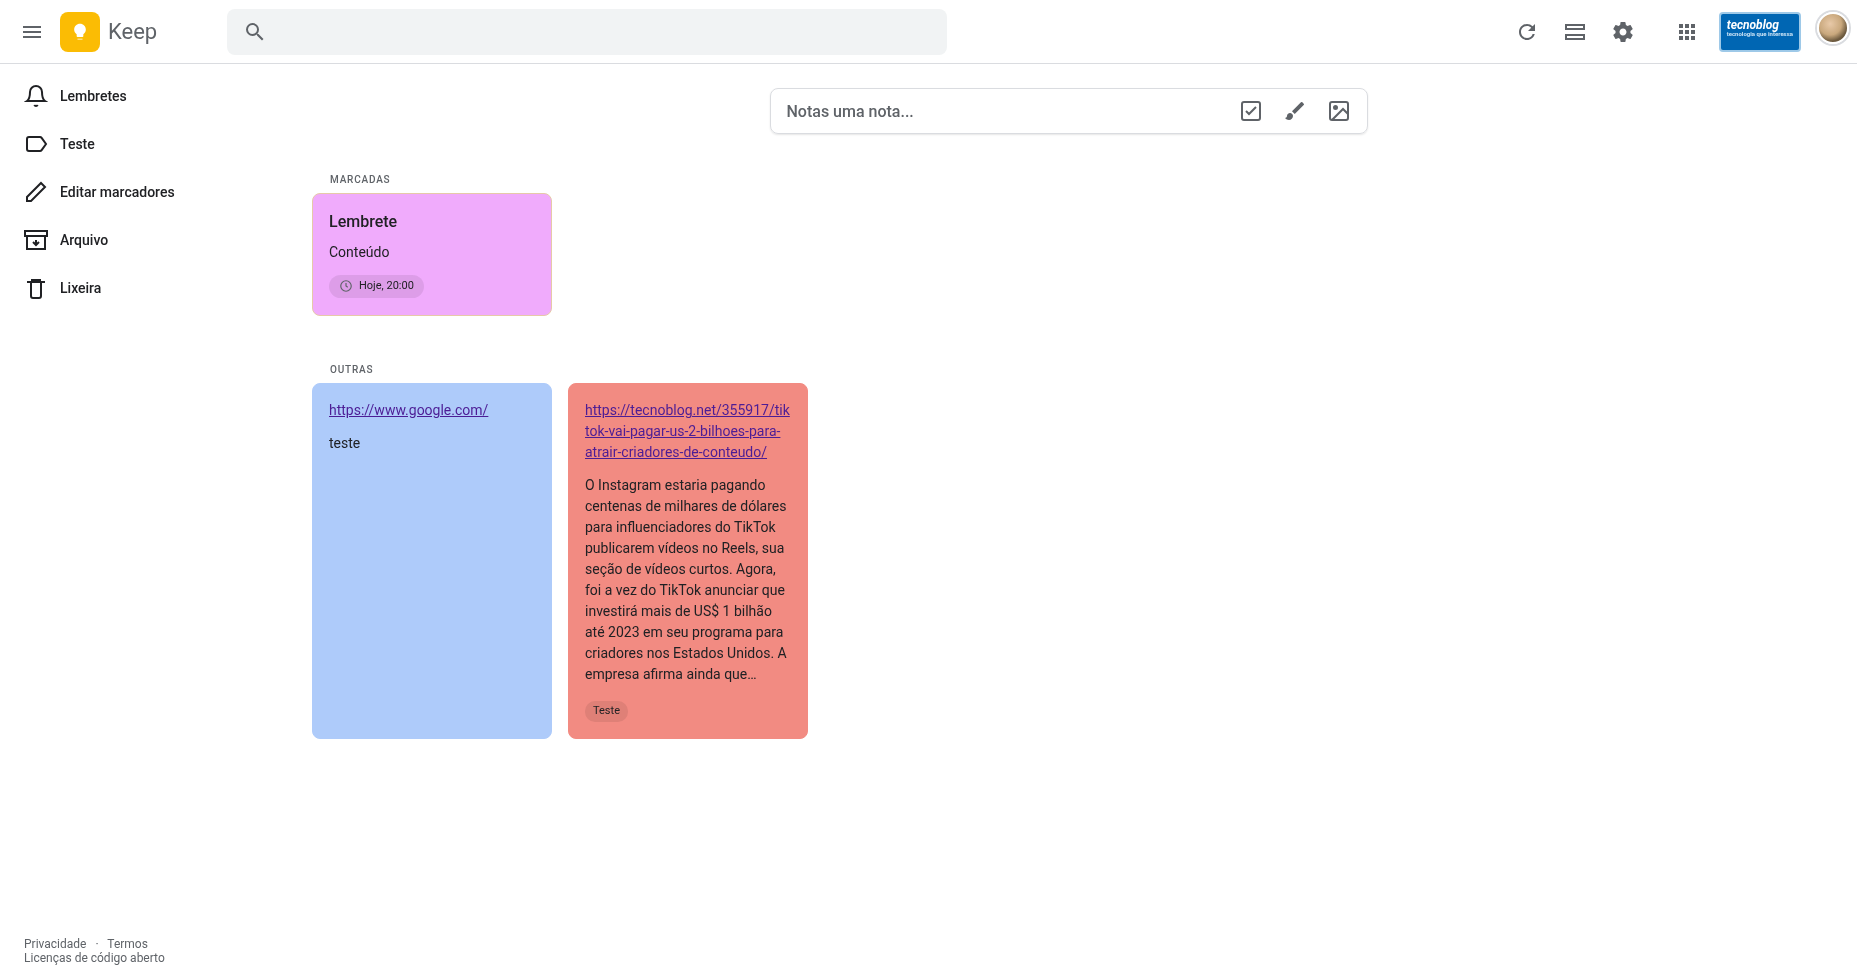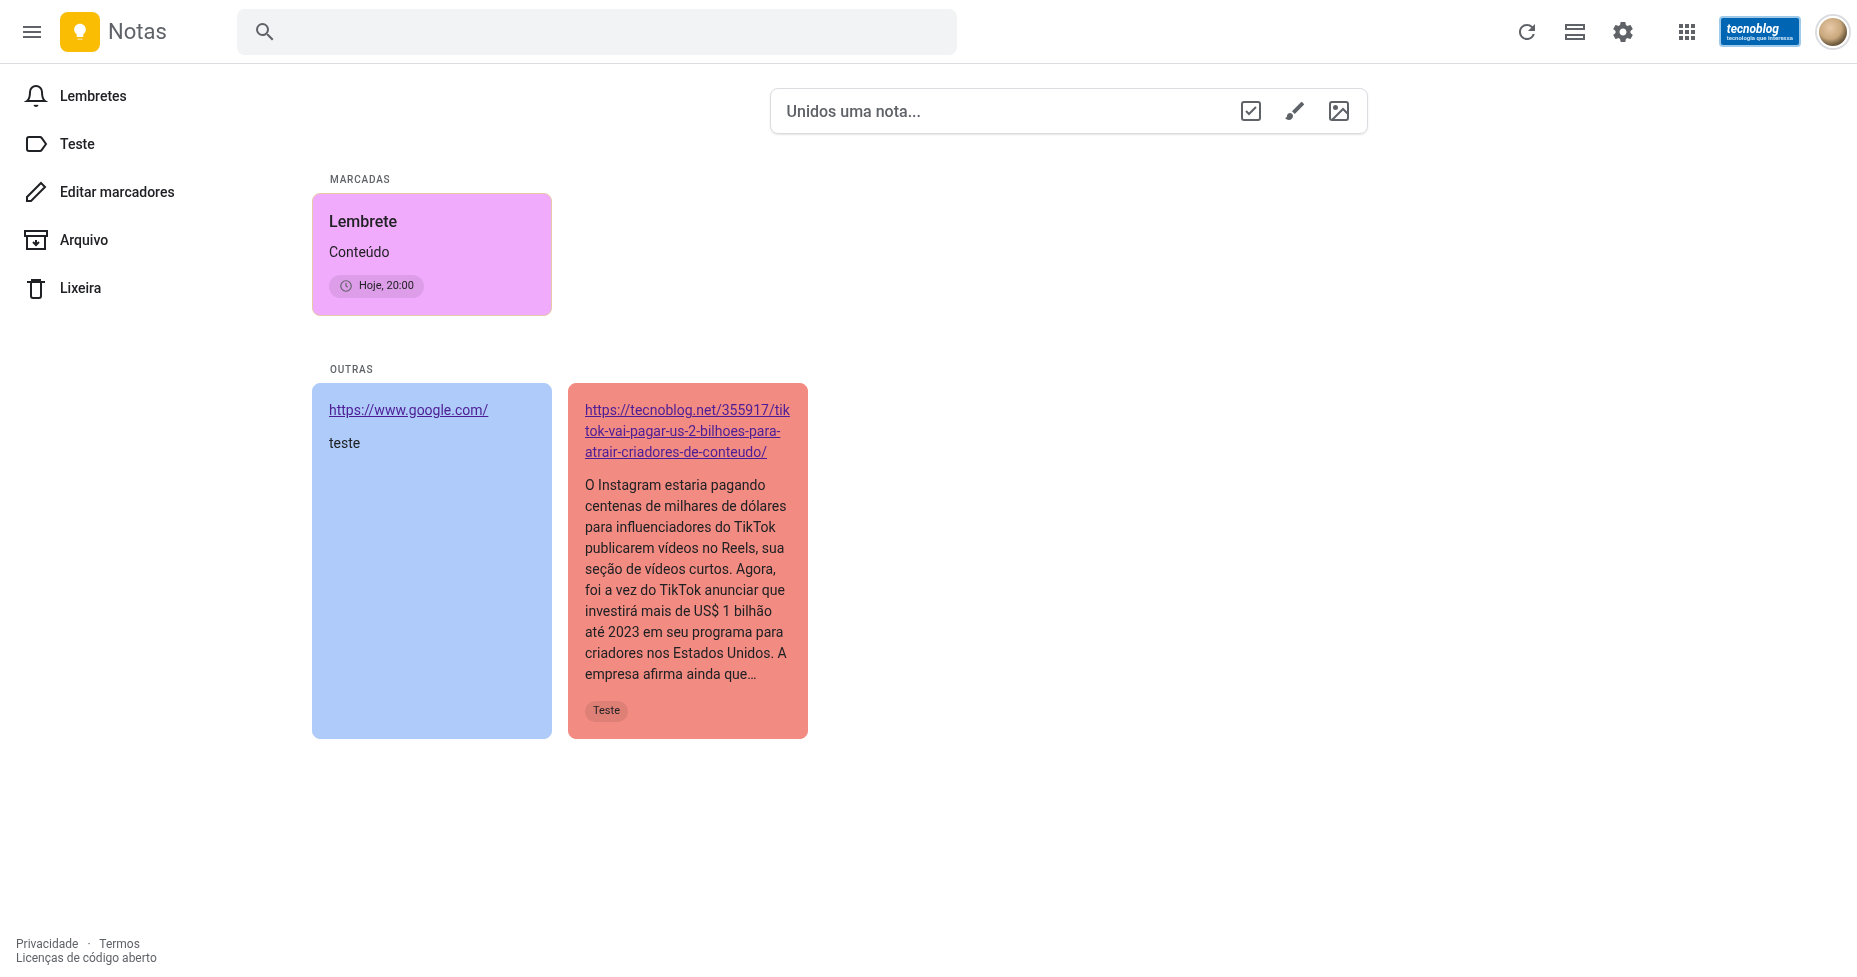--- a/index.html
+++ b/index.html
@@ -8,21 +8,21 @@
 
 .header { display: flex; align-items: center; height: 64px; padding: 8px; border-bottom: 1px solid #dadce0; }
 .menu-btn { width: 48px; height: 48px; display: flex; align-items: center; justify-content: center; border-radius: 50%; cursor: pointer; margin-right: 4px; }
 .logo-wrap { display: flex; align-items: center; margin-right: 70px; }
 .logo-icon { width: 40px; height: 40px; background: #fbbc04; border-radius: 8px; display: flex; align-items: center; justify-content: center; margin-right: 8px; }
 .logo-text { font-size: 22px; color: #5f6368; }
 .search-bar { display: flex; align-items: center; background: #f1f3f4; border-radius: 8px; height: 46px; width: 720px; padding: 0 8px; }
 .search-icon-wrap { width: 40px; height: 40px; display: flex; align-items: center; justify-content: center; }
 .search-input { border: none; background: transparent; font-size: 16px; flex: 1; outline: none; color: #5f6368; }
 .header-spacer { flex: 1; }
-.header-actions { display: flex; align-items: center; gap: 8px; }
+.header-actions { display: flex; gap: 8px; }
 .icon-btn { width: 40px; height: 40px; display: flex; align-items: center; justify-content: center; border-radius: 50%; cursor: pointer; }
 .ext-badge { background: #0066b3; color: #fff; padding: 4px 6px; border-radius: 4px; font-size: 12px; font-weight: bold; margin-left: 4px; border: 2px solid #9ec9e8; font-style: italic; }
 .ext-badge small { display:block; font-size:6px; font-style:normal; color:#c9e2f5; margin-top:-2px; }
 .avatar { width: 32px; height: 32px; border-radius: 50%; background: radial-gradient(circle at 40% 35%, #e8c9a8 0%, #c9a87d 45%, #6d5a3f 70%); margin-left: 8px; border: 2px solid #fff; box-shadow: 0 0 0 2px #dadce0; }
 
 
 .sidebar { position: fixed; top: 64px; left: 0; width: 280px; padding-top: 8px; }
 .nav-item { display: flex; align-items: center; height: 48px; padding-left: 12px; border-radius: 0 24px 24px 0; cursor: pointer; font-size: 14px; color: #202124; font-weight: 500; }
 .nav-item.active { background: #feefc3; }
 .nav-icon { width: 48px; display: flex; align-items: center; justify-content: center; }
@@ -42,42 +42,42 @@
 .note-link { color: #4c1d95; text-decoration: underline; font-size: 14px; display: block; margin-bottom: 12px; }
 .reminder-chip { display: inline-flex; align-items: center; background: rgba(0,0,0,0.08); border-radius: 12px; padding: 3px 10px; margin-top: 12px; font-size: 11px; }
 .reminder-chip .clock { margin-right: 6px; }
 .label-chip { display: inline-block; background: rgba(0,0,0,0.08); border-radius: 10px; padding: 2px 8px; font-size: 11px; margin-top: 16px; }
 
 .note-tan { background: #f0abfc; border: 1px solid #e6c9a8; }
 .note-blue { background: #aecbfa; border: 1px solid #aecbfa; }
 .note-red { background: #f28b82; border: 1px solid #f28b82; }
 
 
-.footer { position: fixed; bottom: 12px; left: 16px; font-size: 12px; color: #5f6368; }
+.footer { position: fixed; bottom: 12px; left: 24px; font-size: 12px; color: #5f6368; }
 .footer a { color: #5f6368; text-decoration: none; }
 .footer .dot { margin: 0 6px; }
 
 svg { display: block; }
 </style>
 </head>
 <body>
 
 <div class="header">
   <div class="menu-btn">
     <svg width="24" height="24" viewBox="0 0 24 24" fill="#5f6368">
         <path d="M3 18h18v-2H3v2zm0-5h18v-2H3v2zm0-7v2h18V6H3z"></path>
       </svg>
   </div>
   <div class="logo-wrap">
     <div class="logo-icon">
       <svg width="20" height="20" viewBox="0 0 24 24" fill="#fff">
           <path d="M9 21h6v-1H9v1zm3-19C8.14 2 5 5.14 5 9c0 2.38 1.19 4.47 3 5.74V17c0 .55.45 1 1 1h6c.55 0 1-.45 1-1v-2.26c1.81-1.27 3-3.36 3-5.74 0-3.86-3.14-7-7-7z"></path>
         </svg>
     </div>
-    <span class="logo-text">Notas</span>
+    <span class="logo-text">Keep</span>
   </div>
   <div class="search-bar">
     <div class="search-icon-wrap">
       <svg width="24" height="24" viewBox="0 0 24 24" fill="#5f6368">
           <path d="M15.5 14h-.79l-.28-.27A6.471 6.471 0 0016 9.5 6.5 6.5 0 109.5 16c1.61 0 3.09-.59 4.23-1.57l.27.28v.79l5 4.99L20.49 19l-4.99-5zm-6 0C7.01 14 5 11.99 5 9.5S7.01 5 9.5 5 14 7.01 14 9.5 11.99 14 9.5 14z"></path>
         </svg>
     </div>
   </div>
   <div class="header-spacer"></div>
   <div class="header-actions">
@@ -148,21 +148,21 @@
           <path d="M3 6h18M8 6V4h8v2m1 0v14a2 2 0 01-2 2H9a2 2 0 01-2-2V6h10z"></path>
         </svg>
       </div>
     <span>Lixeira</span>
   </div>
 </div>
 
 <div class="main">
 
   <div class="create-note">
-    <span class="create-note-text">Unidos uma nota...</span>
+    <span class="create-note-text">Notas uma nota...</span>
     <div class="create-note-icons">
       <span>
           <svg width="24" height="24" viewBox="0 0 24 24" fill="none" stroke="#5f6368" stroke-width="2">
             <rect x="3" y="3" width="18" height="18" rx="2"></rect>
             <path d="M7 12l3 3 7-7"></path>
           </svg>
         </span>
       <span>
           <svg width="24" height="24" viewBox="0 0 24 24" fill="#5f6368">
             <path d="M7 14c-1.66 0-3 1.34-3 3 0 1.31-1.16 2-2 2 .92 1.22 2.49 2 4 2 2.21 0 4-1.79 4-4 0-1.66-1.34-3-3-3zm13.71-9.37l-1.34-1.34a.996.996 0 00-1.41 0L9 12.25 11.75 15l8.96-8.96a.996.996 0 000-1.41z"></path>

